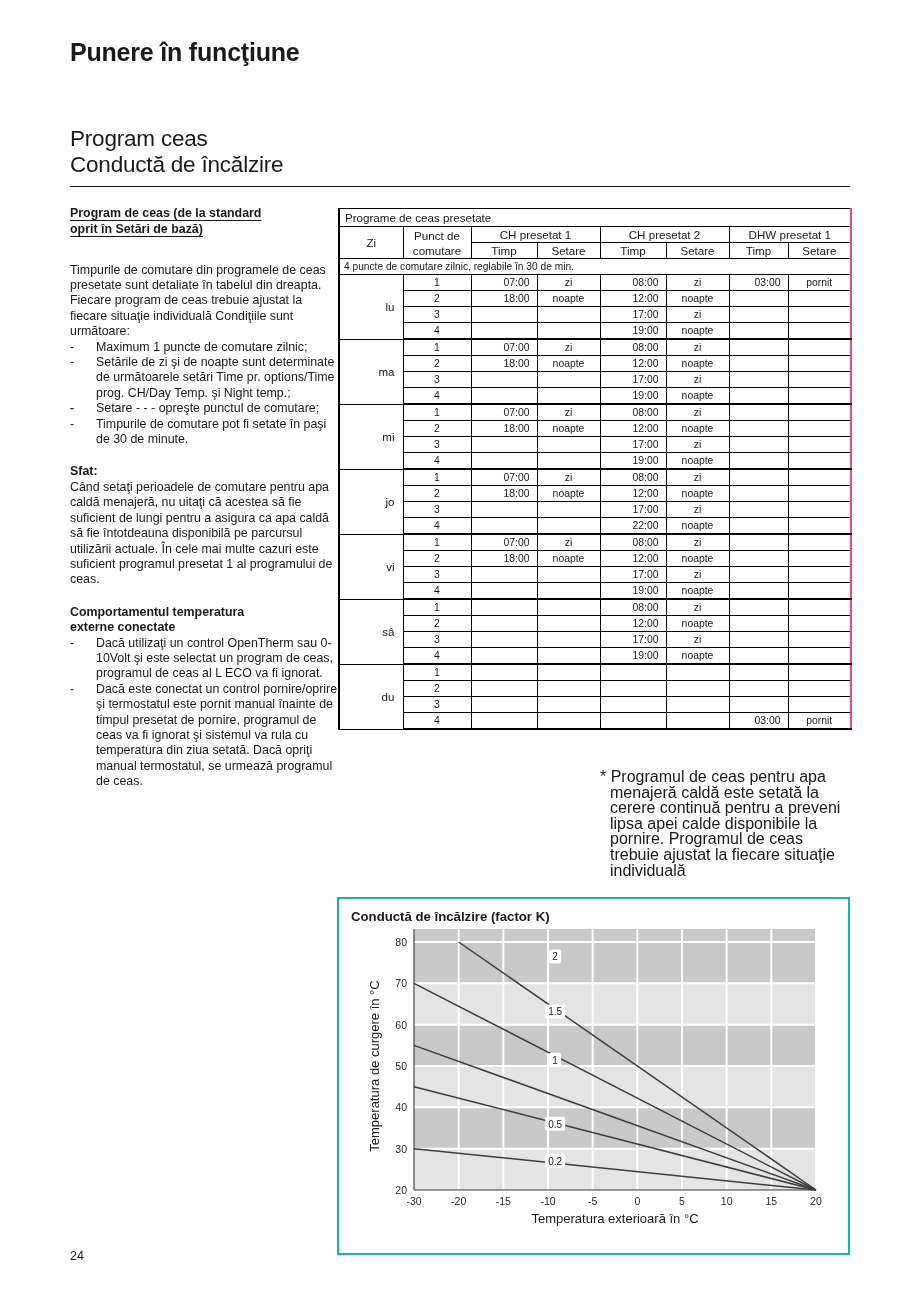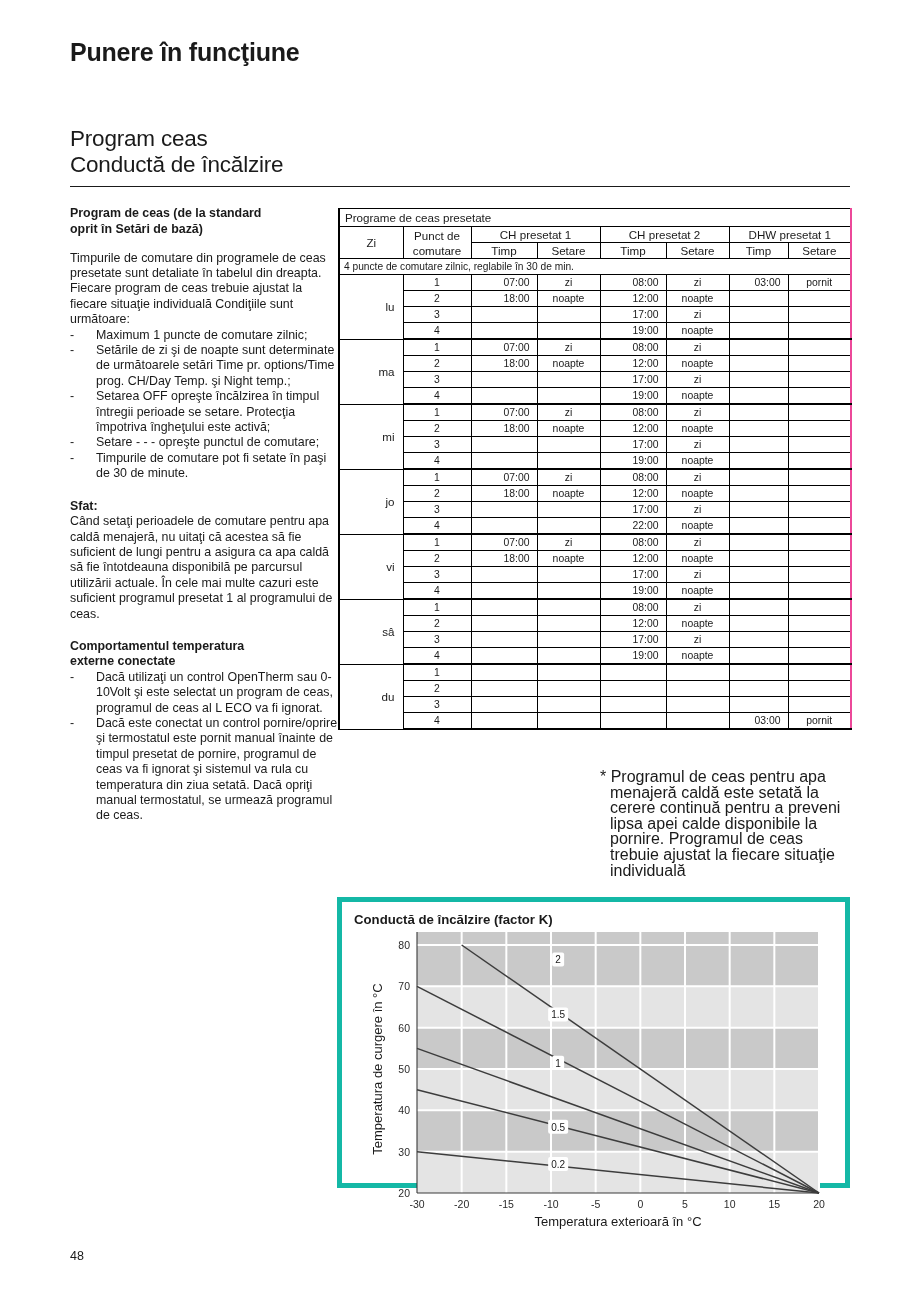--- a/index.html
+++ b/index.html
@@ -27,23 +27,23 @@
     position:absolute; left:70px; top:186px; width:780px; height:0;
     border-top:1.6px solid #1a1a1a;
   }
 
   
   #left-col {
     position:absolute; left:70px; top:206px; width:268px;
     font-size:12.4px; line-height:15.4px;
   }
   .sub-head-underline {
-    font-weight:bold; 
+    font-weight:bold; text-decoration:underline;
     text-underline-offset:2.5px; line-height:15.8px;
-    margin-bottom:13px;
+    margin-bottom:25px;
   }
   .para { margin:0 0 0 0; }
   .bold-head { font-weight:bold; line-height:15.4px; }
   ul.dashlist { list-style:none; margin:0; padding:0; }
   ul.dashlist li {
     position:relative; padding-left:26px; margin:0;
     line-height:15.4px;
   }
   ul.dashlist li .dash {
     position:absolute; left:0; top:0;
@@ -89,22 +89,22 @@
   
   #footnote {
     position:absolute; left:600px; top:752px; width:250px;
     font-size:16px; line-height:15.6px;margin-top:17px;
   }
   #footnote .fn-body { text-indent:-10px; padding-left:10px; }
 
   
   #chart-box {
     position:absolute; left:337px; top:897px;
-    width:513px; height:291px;
-    border:5px solid #14b8a6; background:#fff;
+    width:513px; height:358px;
+    border:2px solid #14b8a6; background:#fff;
   }
   #chart-title {
     position:absolute; left:12px; top:10px;
     font-size:13.2px; font-weight:bold;
   }
   #chart-svg { position:absolute; left:0; top:0; }
   .axis-line { stroke:#3a3a3a; stroke-width:1.1; fill:none; }
   .tick-lbl { font-family:"Liberation Sans", sans-serif; font-size:10.5px; fill:#2b2b2b; }
   .axis-name { font-family:"Liberation Sans", sans-serif; font-size:13px; fill:#1a1a1a; }
   .curve { stroke:#3c3c3c; stroke-width:1.5; fill:none; }
@@ -139,21 +139,21 @@
   <div class="sub-head-underline">
     <span>Program de ceas (de la standard </span><br>
     <span>oprit în Setări de bază)</span>
   </div>
 
   <div class="para">Timpurile de comutare din programele de ceas presetate sunt detaliate în tabelul din dreapta. Fiecare program de ceas trebuie ajustat la fiecare situaţie individuală Condiţiile sunt următoare:</div>
 
   <ul class="dashlist">
     <li><span class="dash">-</span><span>Maximum 1 puncte de comutare zilnic;</span></li>
     <li><span class="dash">-</span><span>Setările de zi şi de noapte sunt determinate de următoarele setări Time pr. options/Time prog. CH/Day Temp. şi Night temp.;</span></li>
-    <li><span class="dash">-</span><span>Setarea OFF opreşte încălzirea în timpul întregii perioade se setare. Protecţia împotriva îngheţului este activă;</span></li>
+    <li><span class="dash">-</span></li>
     <li><span class="dash">-</span><span>Setare - - - opreşte punctul de comutare;</span></li>
     <li><span class="dash">-</span><span>Timpurile de comutare pot fi setate în paşi de 30 de minute.</span></li>
   </ul>
 
   <div class="gap-md"></div>
 
   <div class="bold-head">Sfat:</div>
   <div class="para">Când setaţi perioadele de comutare pentru apa caldă menajeră, nu uitaţi că acestea să fie suficient de lungi pentru a asigura ca apa caldă să fie întotdeauna disponibilă pe parcursul utilizării actuale. În cele mai multe cazuri este suficient programul presetat 1 al programului de ceas.</div>
 
   <div class="gap-md"></div>
@@ -527,13 +527,13 @@
       <text x="216.14666666666668" y="164.79999999999998" class="curve-lbl">1</text>
       <rect x="206.14666666666668" y="217.86666666666667" width="20" height="14" rx="2" ry="2" class="curve-lbl-bg"></rect>
       <text x="216.14666666666668" y="228.86666666666667" class="curve-lbl">0.5</text>
       <rect x="206.14666666666668" y="255.06666666666666" width="20" height="14" rx="2" ry="2" class="curve-lbl-bg"></rect>
       <text x="216.14666666666668" y="266.06666666666666" class="curve-lbl">0.2</text>
       <text x="276" y="324" class="axis-name" text-anchor="middle">Temperatura exterioară în °C</text>
       <text x="0" y="0" class="axis-name" text-anchor="middle" transform="translate(40,167) rotate(-90)">Temperatura de curgere în °C</text>
     </svg>
 </div>
 
-<div id="page-number">48</div>
+<div id="page-number">24</div>
 
 </body></html>

